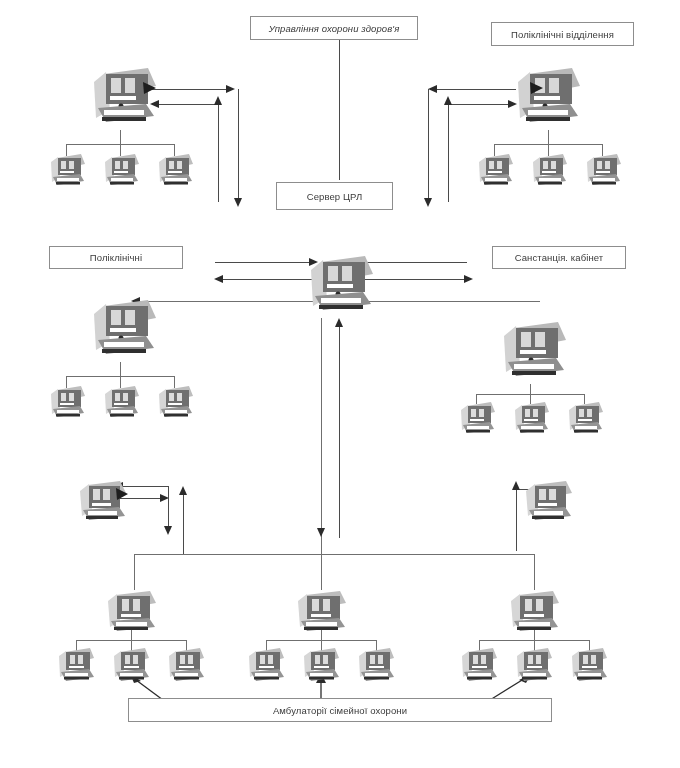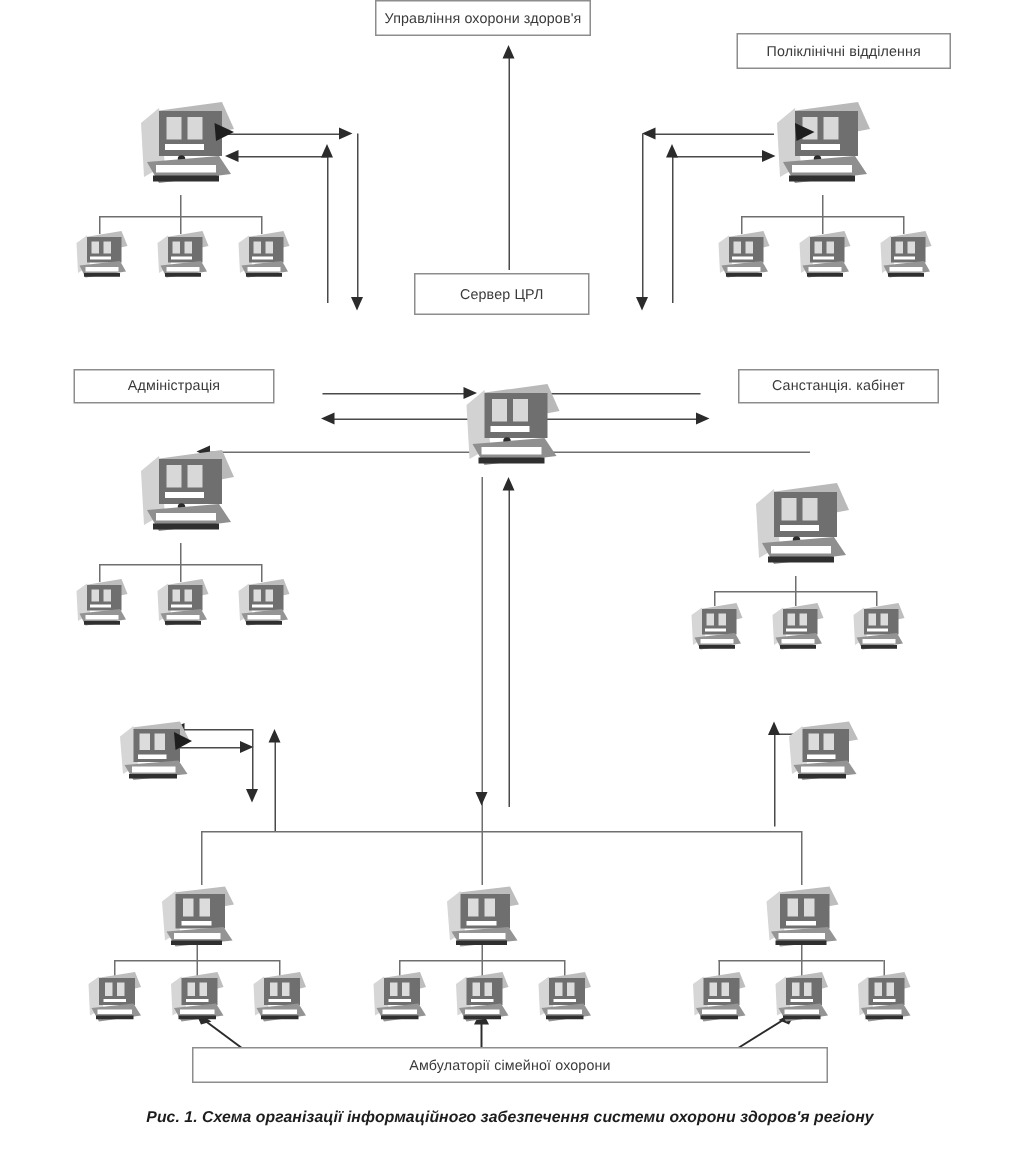--- a/index.html
+++ b/index.html
@@ -58,35 +58,35 @@
 
   
   .pc{position:absolute;z-index:5;}
   .pc svg{display:block;}
 </style>
 </head>
 <body>
 
 <div id="stage">
 
-  <div class="box" style="left:250px;top:0;width:144px;height:24px;">
+  <div class="box" style="left:250px;top:16px;width:168px;height:24px;font-style:italic;">
     <span>Управління охорони здоров'я</span>
   </div>
 
 
   <div class="box" style="left:491px;top:22px;width:143px;height:24px;">
     <span>Поліклінічні відділення</span>
   </div>
 
   <div class="box" style="left:276px;top:182px;width:117px;height:28px;">
     <span>Сервер ЦРЛ</span>
   </div>
 
   <div class="box" style="left:49px;top:246px;width:134px;height:23px;">
-    <span>Адміністрація</span>
+    <span>Поліклінічні</span>
   </div>
 
   <div class="box" style="left:492px;top:246px;width:134px;height:23px;">
     <span>Санстанція. кабінет</span>
   </div>
 
 
 
   <div class="box" style="left:128px;top:698px;width:424px;height:24px;">
     <span>Амбулаторії сімейної охорони</span>
@@ -654,15 +654,14 @@
   </svg>
   <svg class="darw" style="left:0;top:670px;width:680px;height:40px;" viewBox="0 0 680 40">
     <line x1="321" y1="30" x2="321" y2="8" stroke="#2b2b2b" stroke-width="1.3"></line>
     <polygon points="321,3 326,13 316,13" fill="#2b2b2b"></polygon>
   </svg>
   <svg class="darw" style="left:0;top:670px;width:680px;height:40px;" viewBox="0 0 680 40">
     <line x1="490" y1="30" x2="527" y2="7" stroke="#2b2b2b" stroke-width="1.3"></line>
     <polygon points="531,4 519,10 526,13" fill="#2b2b2b"></polygon>
   </svg>
 
-  <div class="caption" style="top:739px;">Рис. 1. Схема організації інформаційного забезпечення системи охорони здоров'я регіону</div>
 
 </div>
 
 </body></html>

